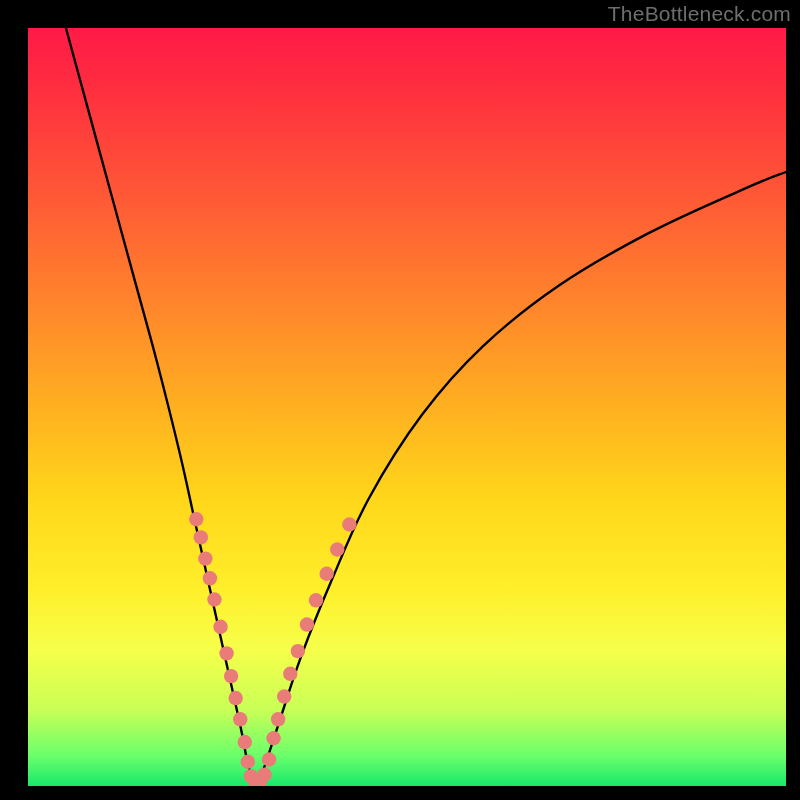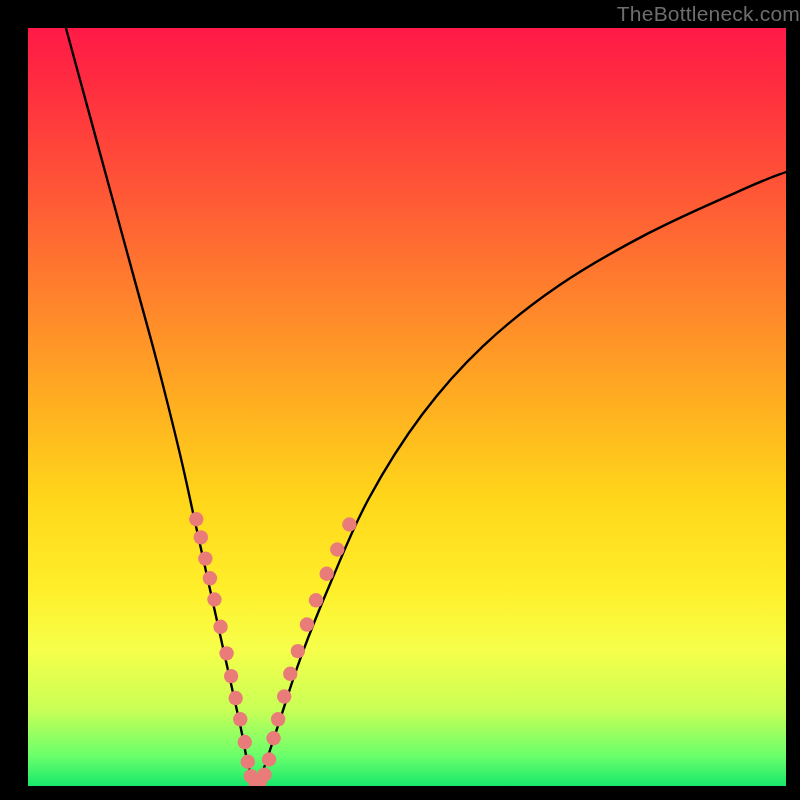--- a/index.html
+++ b/index.html
@@ -34,21 +34,21 @@
       #ffef2a 74%,
       #f6ff4a 82%,
       #c8ff56 90%,
       #6bff6b 96%,
       #18e86b 100%
     );
   }
   .watermark {
     position: absolute;
     top: 2px;
-    right: 0;
+    right: 9px;
     font-size: 21px;
     color: #6e6e6e;
     font-weight: 500;
     letter-spacing: 0.2px;
     z-index: 3;
   }
   svg.curve {
     position: absolute;
     inset: 0;
     width: 758px;

